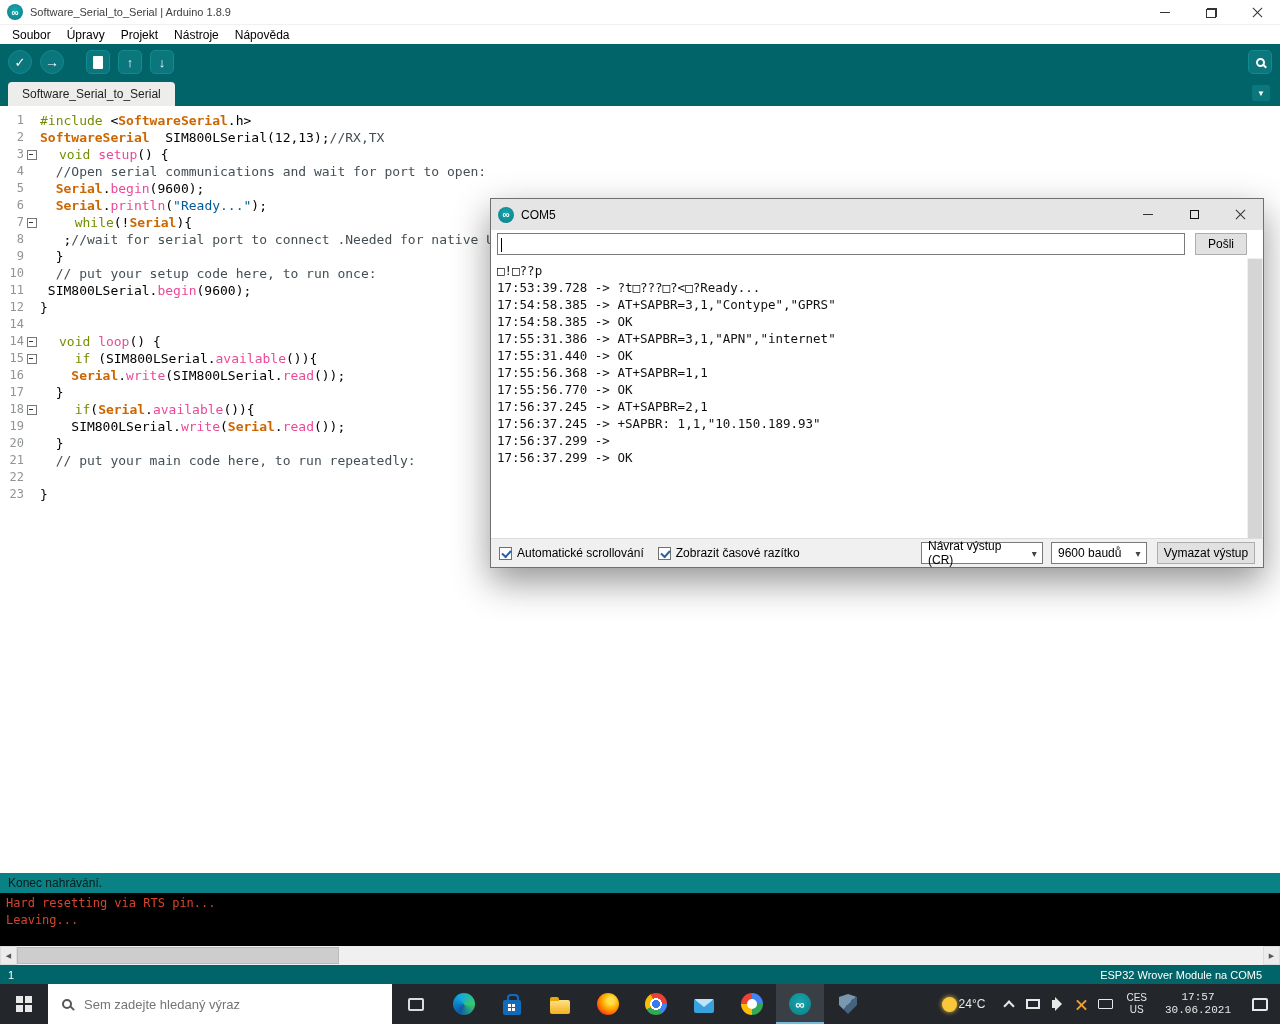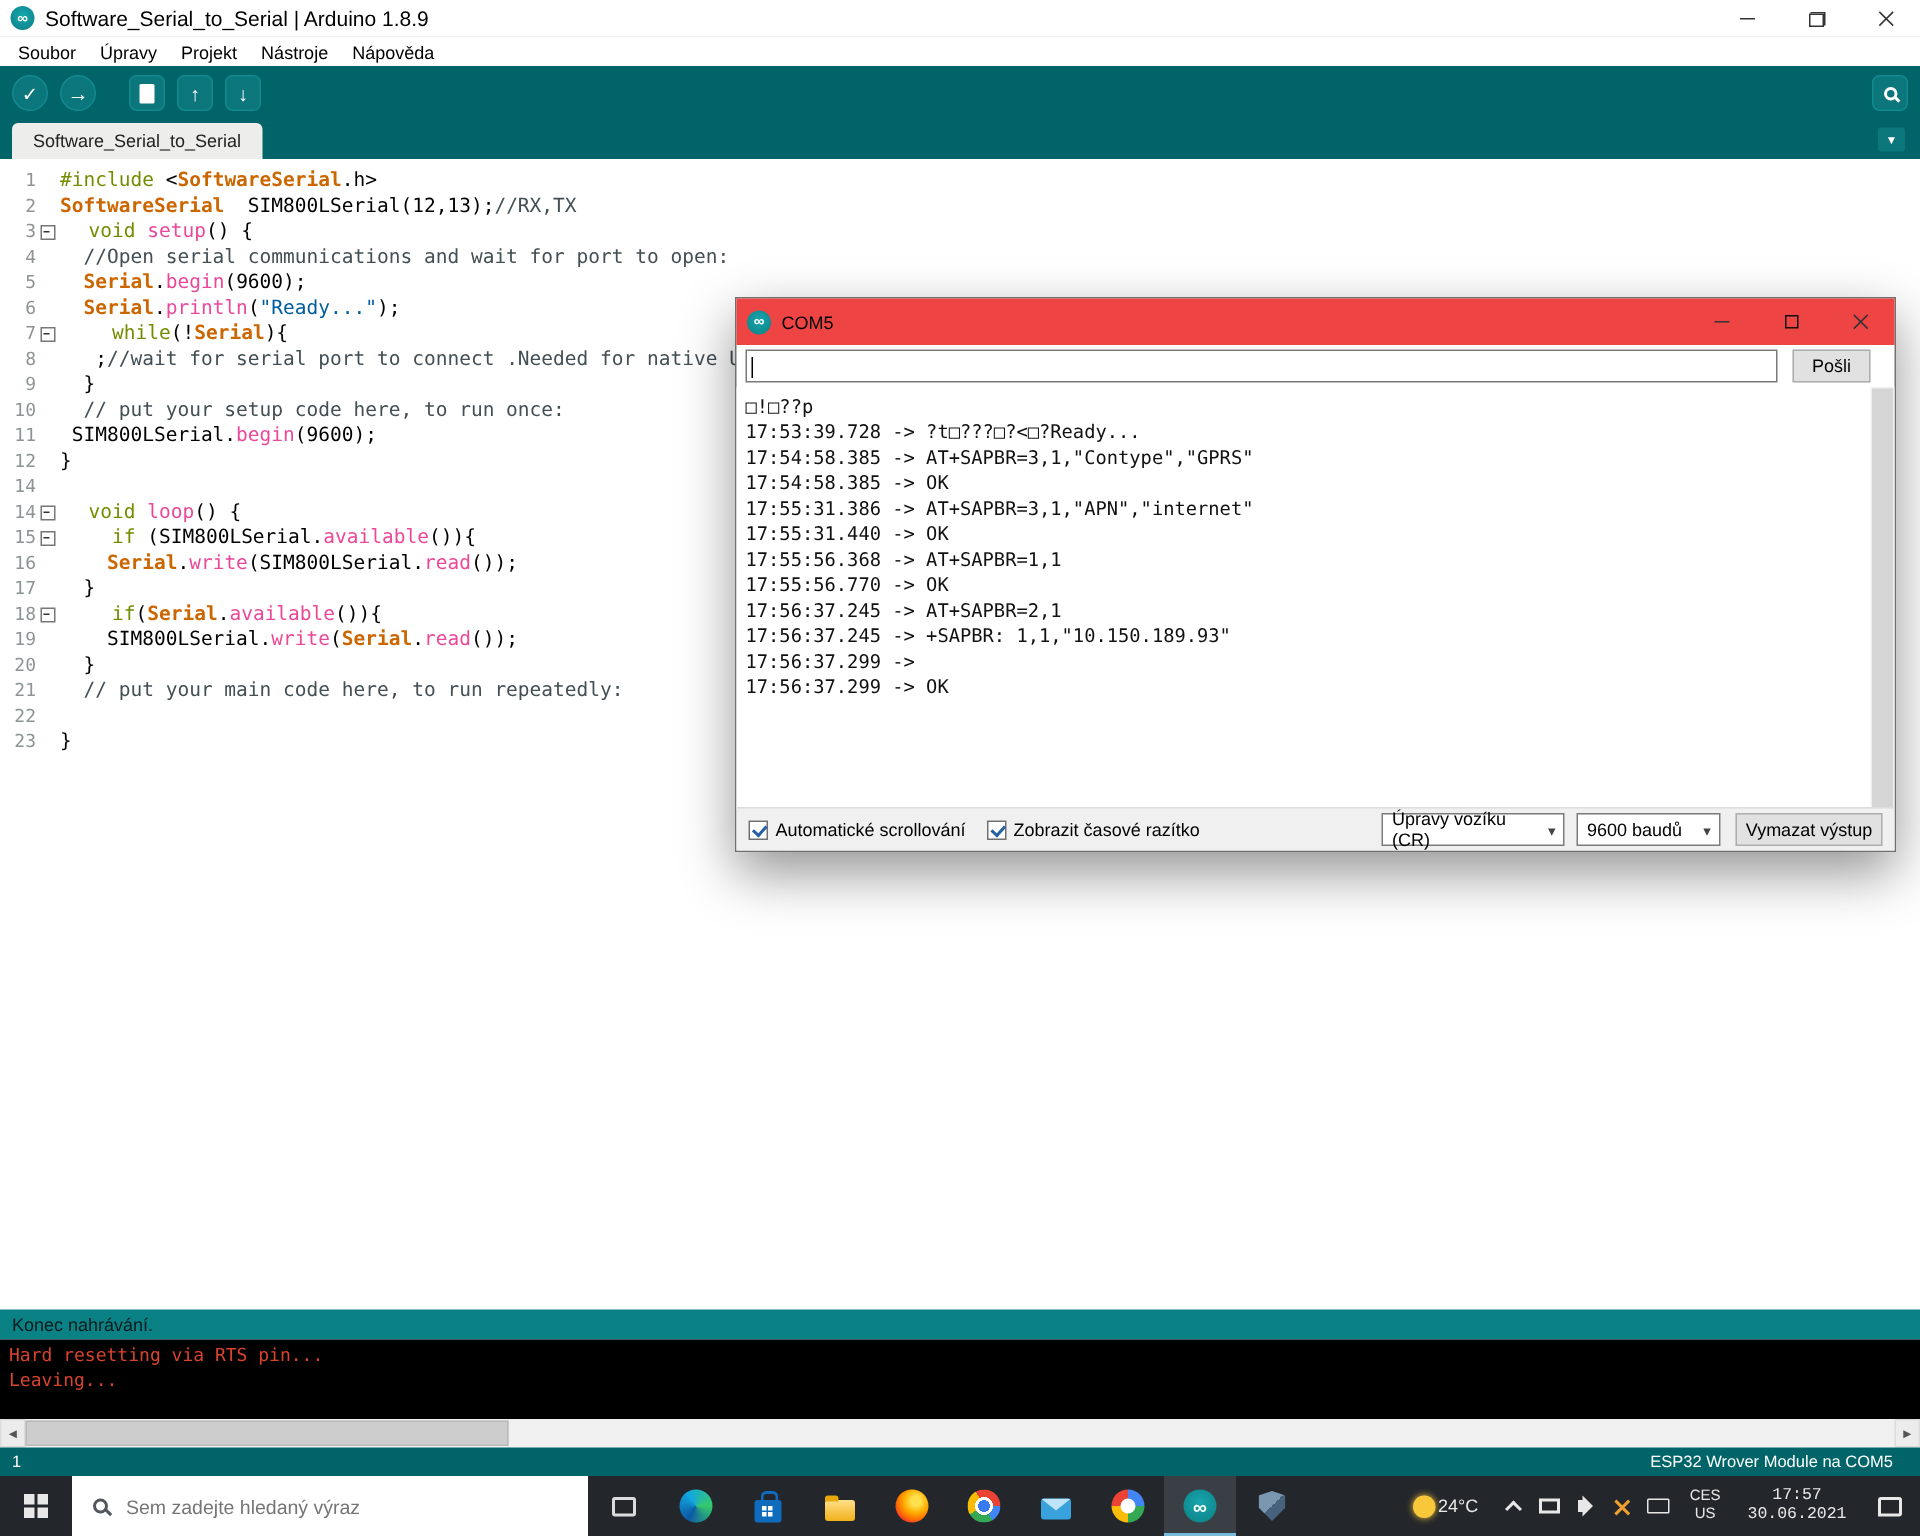--- a/index.html
+++ b/index.html
@@ -4,21 +4,21 @@
 <style>
   *{margin:0;padding:0;box-sizing:border-box;}
   html,body{width:1280px;height:1024px;}
   body{font-family:"Liberation Sans",sans-serif;position:relative;overflow:hidden;background:#fff;}
   .screen{position:absolute;inset:0;width:1280px;height:1024px;background:#fff;}
 
   
   .titlebar{position:absolute;left:0;top:0;width:1280px;height:25px;background:#ffffff;display:flex;align-items:center;border-bottom:1px solid #f0f0f0;}
   .app-logo{width:16px;height:16px;border-radius:50%;background:radial-gradient(circle at 50% 40%,#18a6ad,#0c7e85);color:#fff;display:flex;align-items:center;justify-content:center;font-size:10px;font-weight:bold;margin:0 7px 0 7px;flex:none;}
   .app-logo::after{content:"∞";}
-  .titlebar .title{font-size:14px;color:#000000;white-space:nowrap;}
+  .titlebar .title{font-size:11px;color:#404040;white-space:nowrap;}
   .win-controls{margin-left:auto;display:flex;height:100%;}
   .wc{width:46px;height:25px;display:flex;align-items:center;justify-content:center;}
   .glyph-min{width:10px;height:1px;background:#333;}
   .glyph-restore{position:relative;width:11px;height:10px;}
   .glyph-restore::after{content:"";position:absolute;right:0;top:0;width:8px;height:7px;border:1px solid #333;}
   .glyph-restore::before{content:"";position:absolute;left:0;bottom:0;width:8px;height:7px;border:1px solid #333;background:#fff;z-index:1;}
   .glyph-max{width:9px;height:9px;border:1px solid #111;}
   .glyph-close{position:relative;width:11px;height:11px;}
   .glyph-close::before,.glyph-close::after{content:"";position:absolute;left:-1px;top:5px;width:13px;height:1px;background:#333;}
   .glyph-close::before{transform:rotate(45deg);}
@@ -71,21 +71,21 @@
   .hscroll{position:absolute;left:0;top:946px;width:1280px;height:19px;background:#f0f0f0;}
   .hs-arrow{position:absolute;top:0;width:17px;height:19px;background:#ececec;border:1px solid #dcdcdc;color:#555;display:flex;align-items:center;justify-content:center;}
   .hs-left{left:0;} .hs-left::after{content:"◀";font-size:7px;}
   .hs-right{right:0;} .hs-right::after{content:"▶";font-size:7px;}
   .hs-thumb{position:absolute;left:17px;top:1px;width:322px;height:17px;background:#cdcdcd;border:1px solid #b9b9b9;}
   .strip{position:absolute;left:0;top:965px;width:1280px;height:19px;background:#006468;display:flex;align-items:center;padding:0 18px 0 8px;color:#fff;font-size:11px;}
   .board-info{margin-left:auto;color:#fff;white-space:nowrap;}
 
   
   .serial-window{position:absolute;left:490px;top:198px;width:774px;height:370px;background:#fff;border:1px solid #707070;box-shadow:0 14px 34px rgba(0,0,0,.42);}
-  .sm-title{height:31px;display:flex;align-items:center;background:#ef4444;}
+  .sm-title{height:31px;display:flex;align-items:center;background:#e5e5e5;}
   .sm-title .t{font-size:12px;color:#000;}
   .sm-controls{margin-left:auto;display:flex;height:100%;}
   .smc{width:46px;height:100%;display:flex;align-items:center;justify-content:center;}
   .sm-inputrow{height:28px;display:flex;align-items:center;padding:0 16px 0 6px;gap:10px;}
   .sm-input{flex:1;height:22px;border:1px solid #7a7a7a;background:#fff;position:relative;display:flex;align-items:center;padding-left:3px;}
   .sm-input input{border:none;outline:none;width:100%;height:18px;font-size:12px;font-family:"Liberation Sans",sans-serif;}
   .caret{position:absolute;left:3px;top:4px;width:1px;height:14px;background:#000;}
   .winbtn{height:22px;background:#e1e1e1;border:1px solid #adadad;font-size:12px;color:#000;display:flex;align-items:center;justify-content:center;}
   .sm-send{width:52px;flex:none;}
   .sm-output{position:absolute;left:0;top:59px;width:756px;height:281px;background:#fff;padding:4px 0 0 6px;overflow:hidden;}
@@ -302,21 +302,21 @@
       </div>
     <div class="sm-vscroll">
       <div class="sm-vthumb"></div>
     </div>
     <div class="sm-bottom">
       <span class="cb"></span>
       <span class="cb-label">Automatické scrollování</span>
       <span class="cb"></span>
       <span class="cb-label">Zobrazit časové razítko</span>
       <div class="combo combo1">
-        <span>Úpravy vozíku (CR)</span>
+        <span>Návrat výstup (CR)</span>
         <span class="arr"></span>
       </div>
       <div class="combo combo2">
         <span>9600 baudů</span>
         <span class="arr"></span>
       </div>
       <div class="winbtn sm-clear">Vymazat výstup</div>
     </div>
   </div>
 

